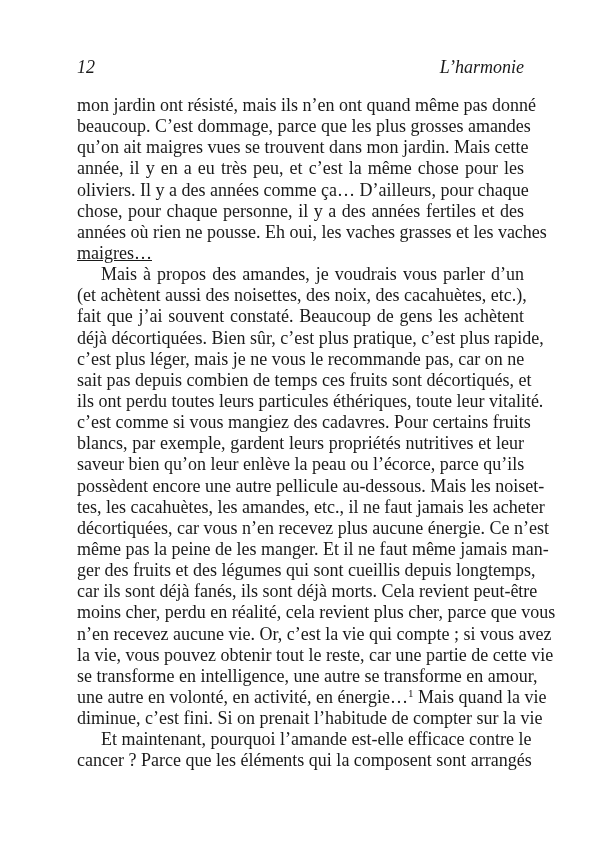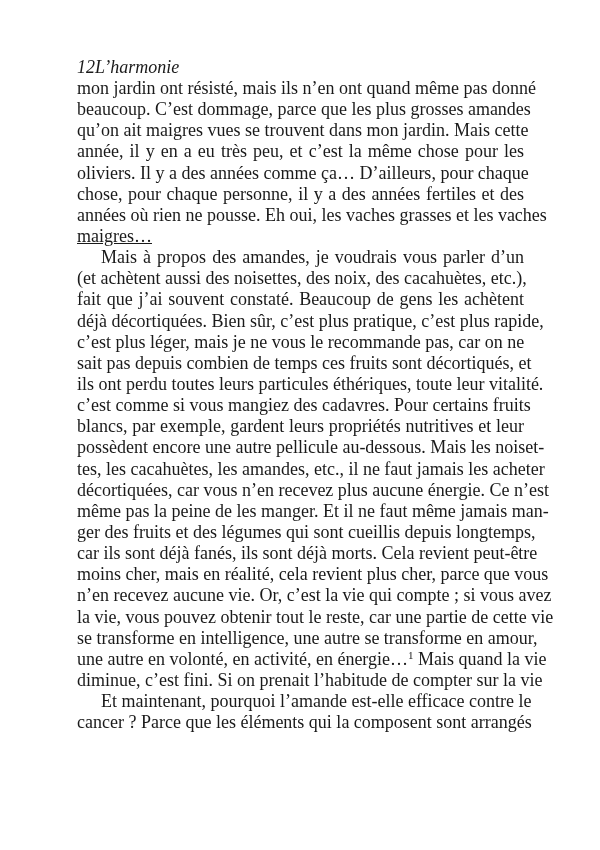--- a/index.html
+++ b/index.html
@@ -16,25 +16,26 @@
       color: #1a1a1a;
     }
     .page {
       position: absolute;
       left: 77px;
       top: 56px;
       width: 447px;
     }
     .running-head {
       display: flex;
-      justify-content: flex-start;
+      justify-content: space-between;
       font-style: italic;
       font-size: 18px;
       line-height: 22px;
       height: 22px;
+      margin-bottom: 17px;
     }
     .body-text {
       font-size: 18px;
       line-height: 21.15px;
       text-align: justify;
     }
     .line {
       display: block;
       white-space: nowrap;
       text-align: justify;
@@ -79,27 +80,28 @@
     <div>
       <span class="line indent">Mais à propos des amandes, je voudrais vous parler d’un</span>
       <span class="line">(et achètent aussi des noisettes, des noix, des cacahuètes, etc.),</span>
       <span class="line">fait que j’ai souvent constaté. Beaucoup de gens les achètent</span>
       <span class="line">déjà décortiquées. Bien sûr, c’est plus pratique, c’est plus rapide,</span>
       <span class="line">c’est plus léger, mais je ne vous le recommande pas, car on ne</span>
       <span class="line">sait pas depuis combien de temps ces fruits sont décortiqués, et</span>
       <span class="line">ils ont perdu toutes leurs particules éthériques, toute leur vitalité.</span>
       <span class="line">c’est comme si vous mangiez des cadavres. Pour certains fruits</span>
       <span class="line">blancs, par exemple, gardent leurs propriétés nutritives et leur</span>
+      <span class="line">saveur bien qu’on leur enlève la peau ou l’écorce, parce qu’ils</span>
       <span class="line">possèdent encore une autre pellicule au-dessous. Mais les noiset-</span>
       <span class="line">tes, les cacahuètes, les amandes, etc., il ne faut jamais les acheter</span>
       <span class="line">décortiquées, car vous n’en recevez plus aucune énergie. Ce n’est</span>
       <span class="line">même pas la peine de les manger. Et il ne faut même jamais man-</span>
       <span class="line">ger des fruits et des légumes qui sont cueillis depuis longtemps,</span>
       <span class="line">car ils sont déjà fanés, ils sont déjà morts. Cela revient peut-être</span>
-      <span class="line">moins cher, mais en réalité, cela revient plus cher, parce que vous</span>
+      <span class="line">moins cher, perdu en réalité, cela revient plus cher, parce que vous</span>
       <span class="line">n’en recevez aucune vie. Or, c’est la vie qui compte ; si vous avez</span>
       <span class="line">la vie, vous pouvez obtenir tout le reste, car une partie de cette vie</span>
       <span class="line">se transforme en intelligence, une autre se transforme en amour,</span>
       <span class="line"><span>une autre en volonté, en activité, en énergie…</span><sup class="fn">1</sup><span> Mais quand la vie</span></span>
       <span class="line">diminue, c’est fini. Si on prenait l’habitude de compter sur la vie</span>
     </div>
 
     <div>
       <span class="line indent">Et maintenant, pourquoi l’amande est-elle efficace contre le</span>
       <span class="line">cancer ? Parce que les éléments qui la composent sont arrangés</span>

